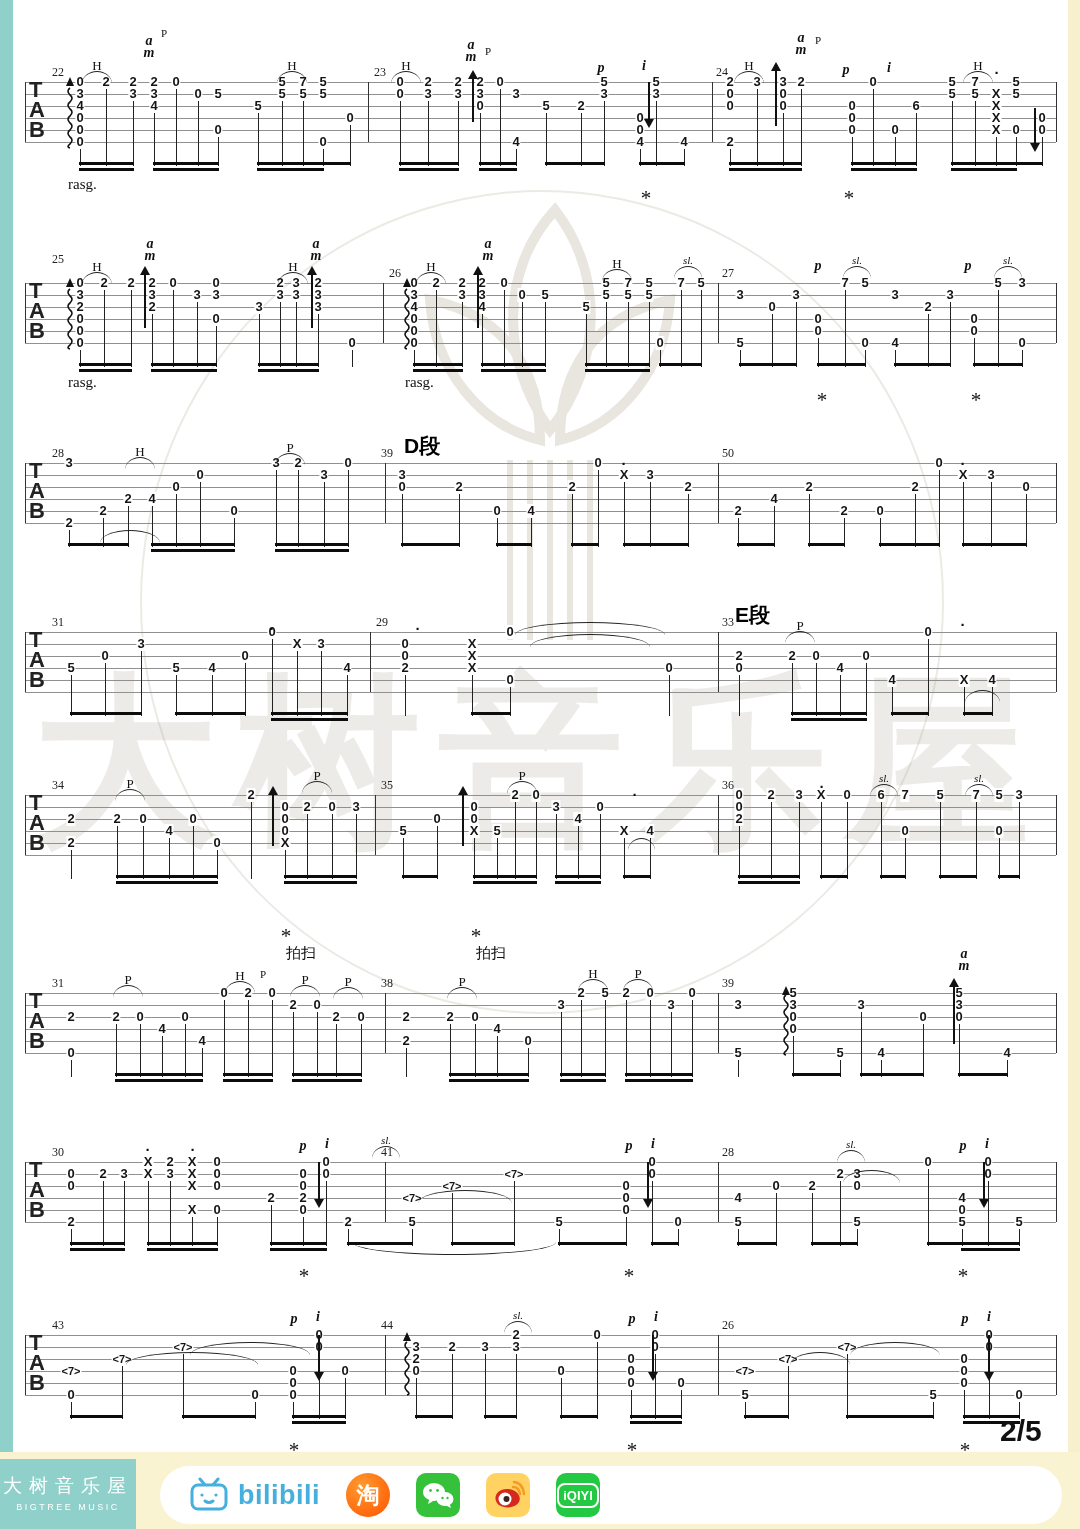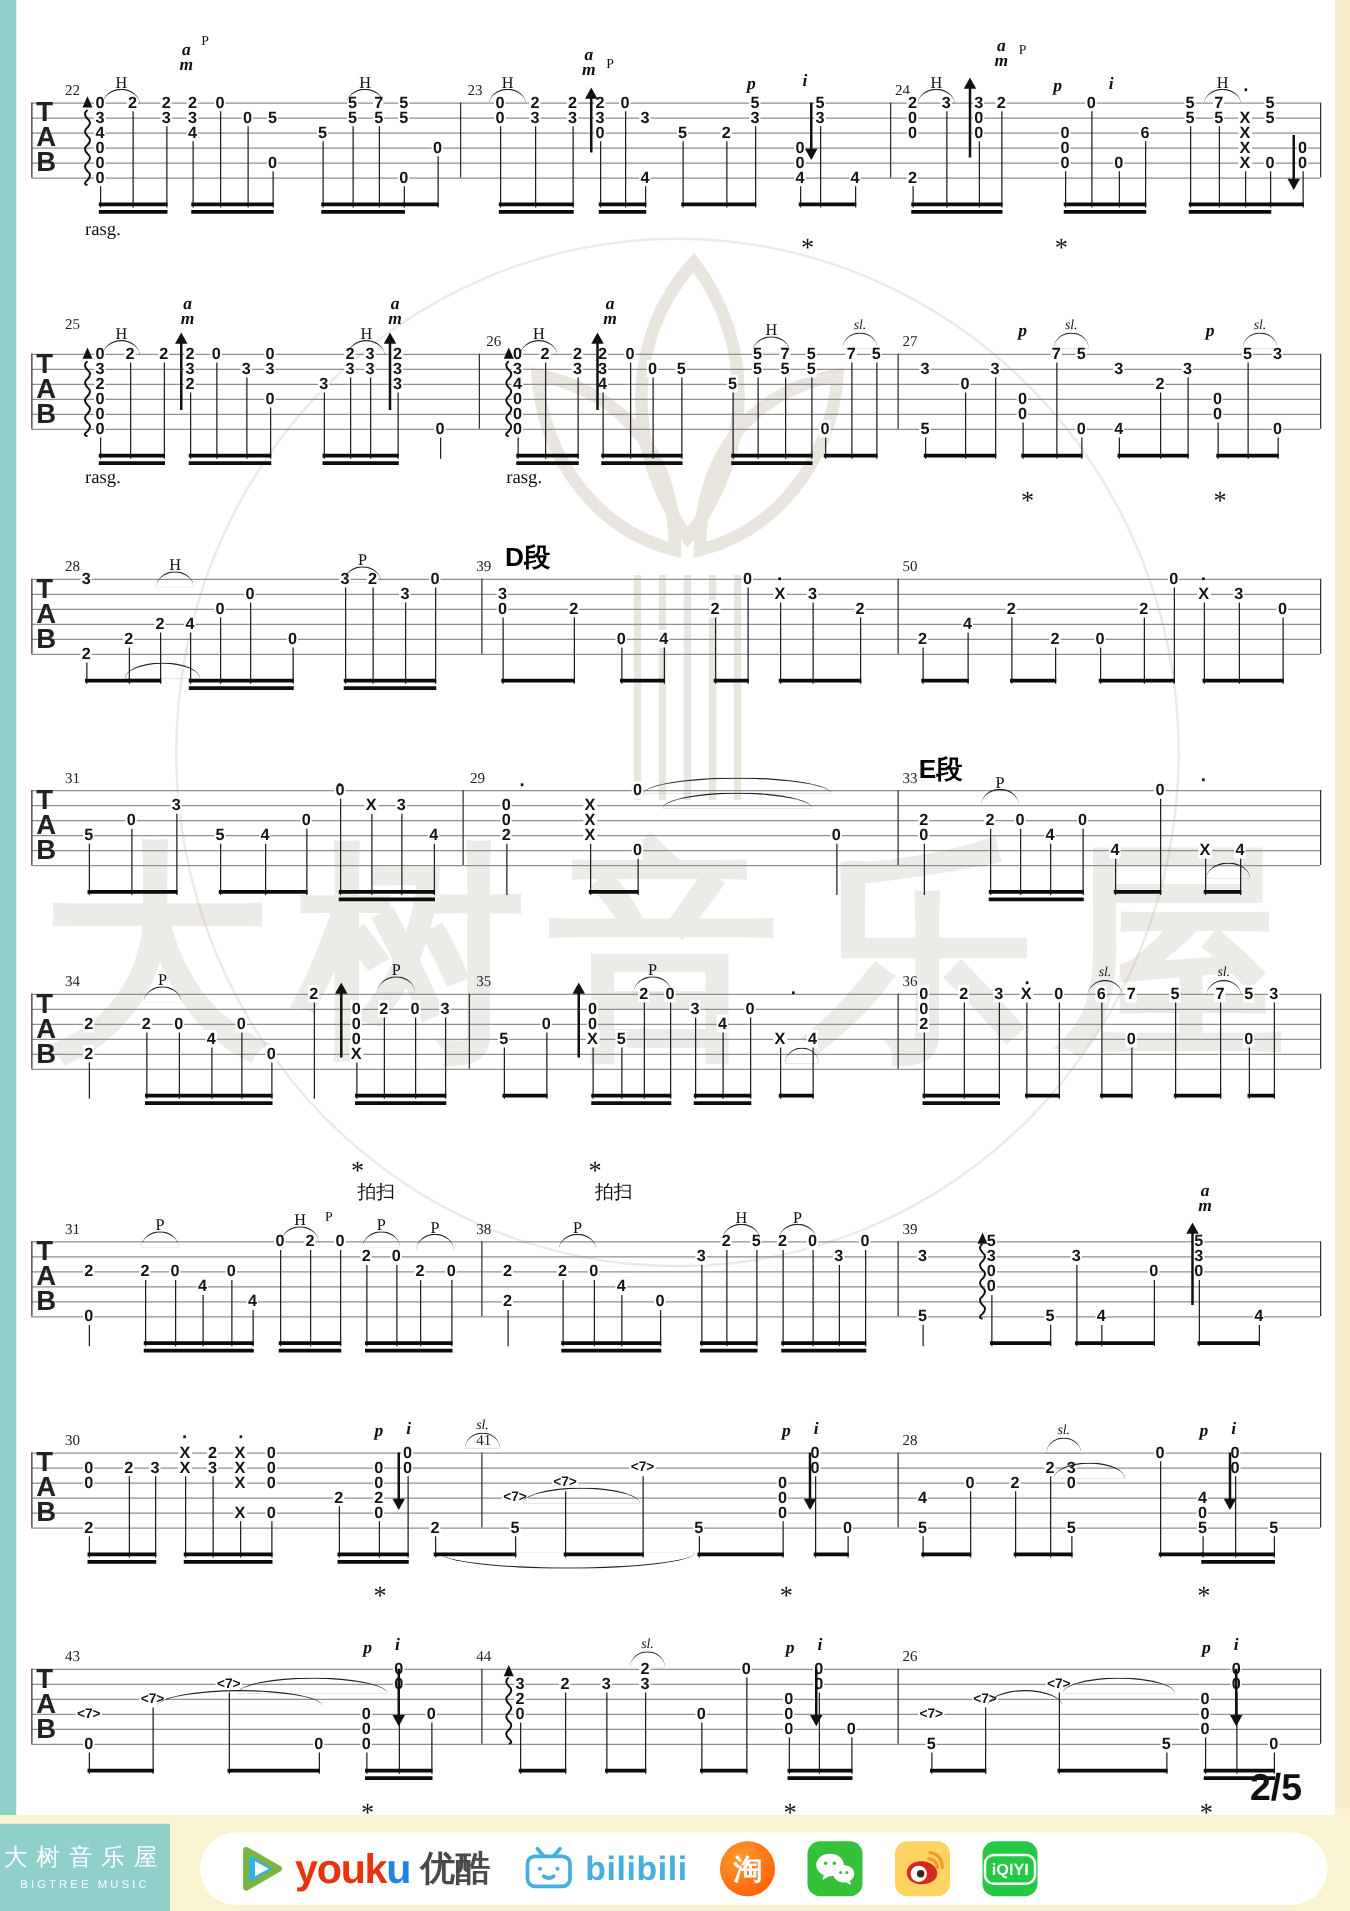--- a/index.html
+++ b/index.html
@@ -1143,28 +1143,20 @@
 
   <div class="pagenum">2/5</div>
 
   <div class="footer-band"></div>
   <div class="footer-brand">
     <div class="cn">大树音乐屋</div>
     <div class="en">BIGTREE MUSIC</div>
   </div>
   <div class="footer-pill">
     <div class="lg">
-      <svg width="40" height="40" viewBox="0 0 40 40">
-        <path d="M9 5 L35 20 L9 35 Z" fill="#2bb3ef" stroke="#7cb342" stroke-width="5" stroke-linejoin="round"></path>
-        <path d="M16 14 L27 20 L16 26 Z" fill="#fff"></path>
-      </svg>
-      <span class="yk-text"><span>youk</span><span class="blue">u</span></span>
-      <span class="yk-cn">优酷</span>
-    </div>
-    <div class="lg">
       <svg width="42" height="36" viewBox="0 0 42 36">
         <g stroke="#45b0dd" stroke-width="3" fill="none" stroke-linecap="round">
           <line x1="12" y1="2" x2="17" y2="8"></line>
             <line x1="30" y1="2" x2="25" y2="8"></line>
           <rect x="4" y="8" width="34" height="24" rx="6" fill="#fff"></rect>
           <circle cx="14" cy="18" r="1.6" fill="#45b0dd" stroke="none"></circle>
           <circle cx="28" cy="18" r="1.6" fill="#45b0dd" stroke="none"></circle>
           <path d="M17 24 q4 3 8 0"></path>
         </g>
       </svg>

